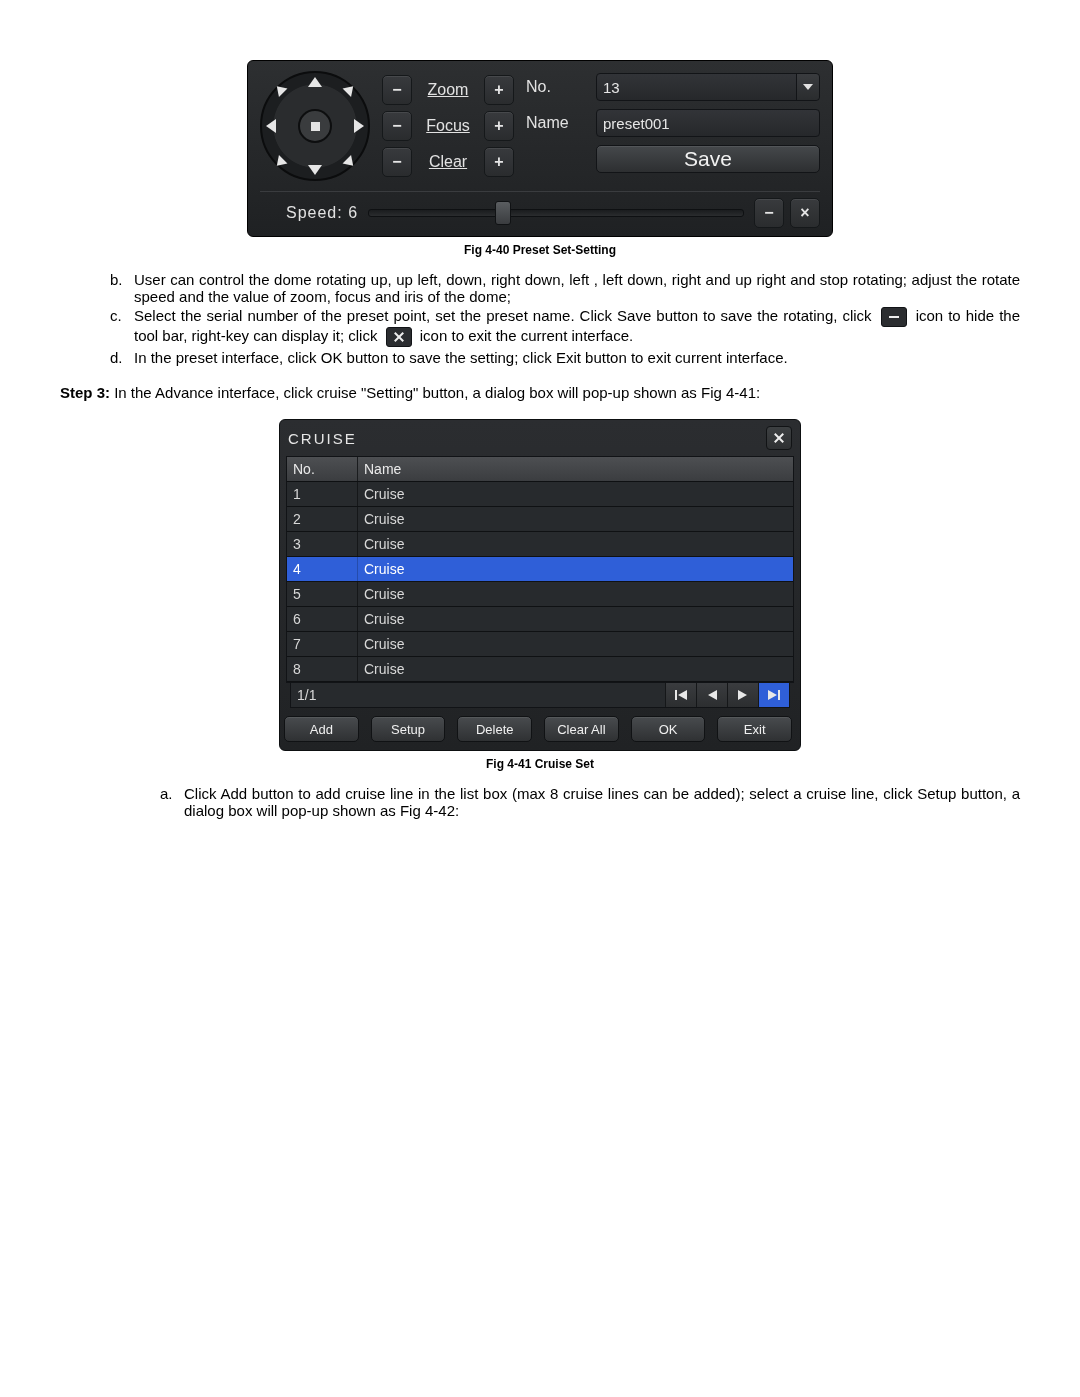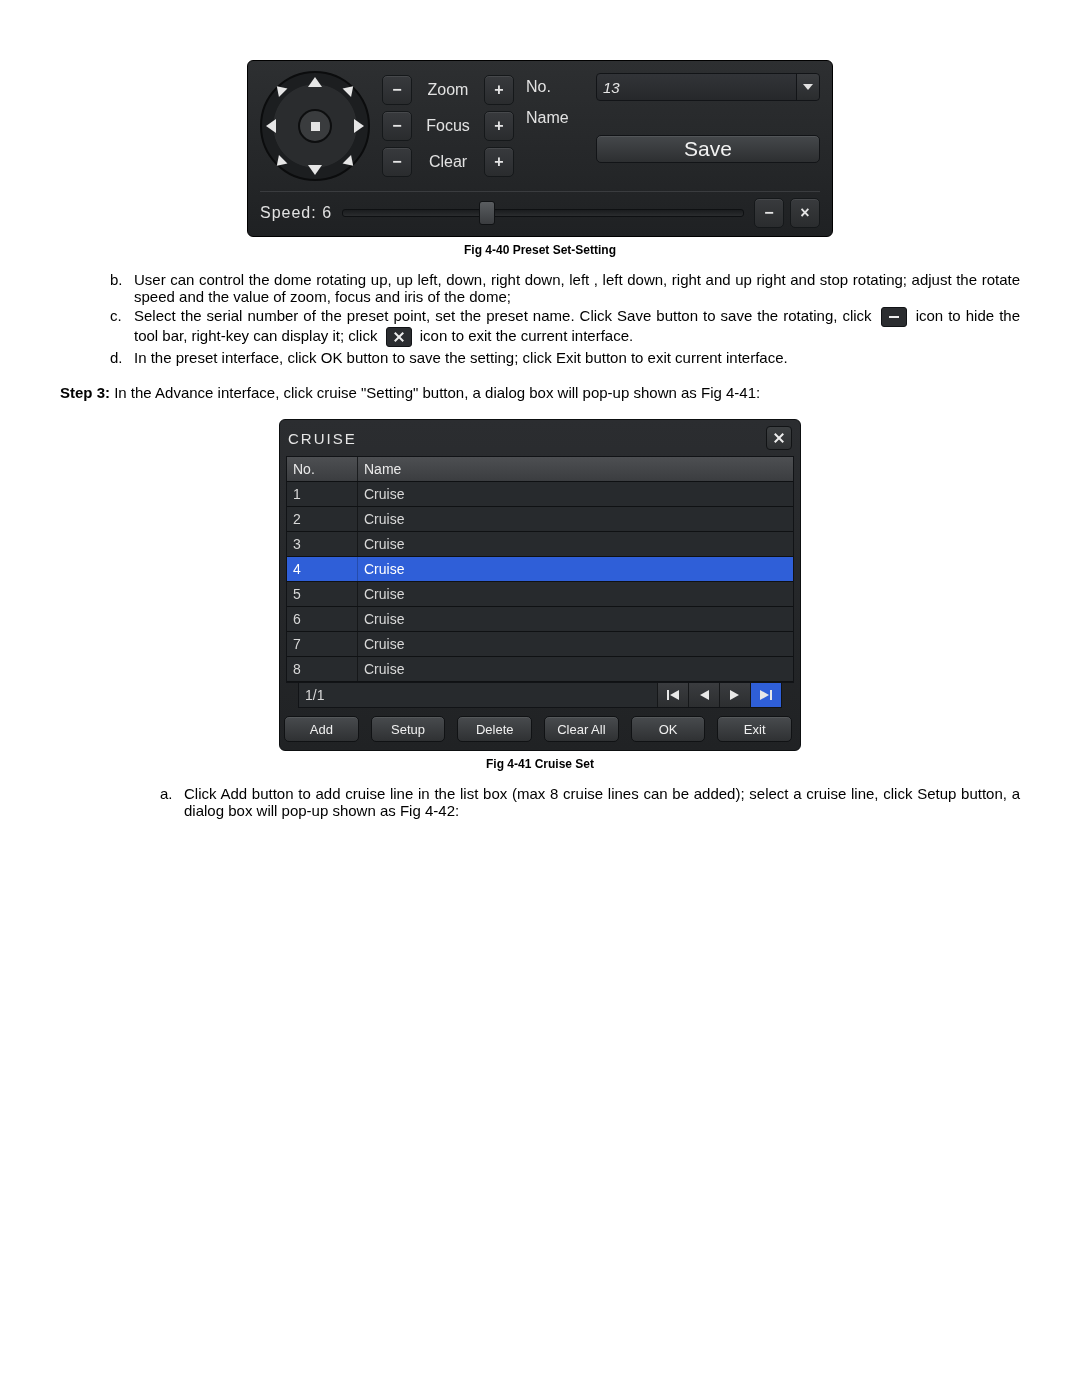--- a/index.html
+++ b/index.html
@@ -88,20 +88,21 @@
     display: flex; align-items: center; justify-content: center;
     color: #e6e6e6;
     font-size: 16px; font-weight: bold;
     box-shadow: inset 0 1px 0 rgba(255,255,255,0.08);
   }
   .ctrl-label {
     width: 60px;
     text-align: center;
     color: #e2e2e2;
     font-size: 16px;
+    text-decoration: underline;
   }
 
   .preset-fields {
     flex: 1;
     display: grid;
     grid-template-columns: 60px 1fr;
     gap: 8px 10px;
     align-items: center;
     margin-top: 2px;
   }
@@ -110,21 +111,21 @@
     display:flex; align-items:center;
     height:26px;
     background: linear-gradient(#323438, #26282b);
     border:1px solid #121417;
     border-radius:4px;
     padding:0 6px;
     font-size:15px;
     color:#e6e6e6;
     position:relative;
   }
-  .fld-select { padding-right: 18px; font-style: italic; }
+  .fld-select { padding-right: 18px; }
   .fld-select .dd {
     position:absolute; right:0; top:0; bottom:0; width:22px;
     border-left:1px solid #121417;
     display:flex; align-items:center; justify-content:center;
     background: linear-gradient(#3a3c3f, #2a2c2e);
     border-top-right-radius:4px; border-bottom-right-radius:4px;
   }
   .fld-select .dd .tri {
     width:0; height:0; border-left:5px solid transparent; border-right:5px solid transparent; border-top:6px solid #e2e2e2;
   }
@@ -142,21 +143,21 @@
   }
 
   .preset-bottom {
     border-top: 1px solid #3a3c3f;
     margin-top: 10px;
     padding-top: 6px;
     display:flex;
     align-items:center;
     gap: 10px;
   }
-  .speed-text { color:#e2e2e2; font-size:16px; letter-spacing:1px; }
+  .speed-text { color:#e2e2e2; font-size:16px; letter-spacing:1px;margin-left:26px; }
   .slider {
     position:relative; flex:1; height:22px;
     display:flex; align-items:center;
   }
   .slider .track {
     height:6px; width:100%;
     background: linear-gradient(#1a1c1e, #2a2c2e);
     border:1px solid #0e1012; border-radius:3px;
   }
   .slider .thumb {
@@ -250,21 +251,21 @@
   .cruise-head div { padding:4px 6px; border-right:1px solid #1a1c1e; }
   .cruise-head div:last-child { border-right:none; }
   .cruise-row { border-bottom:1px solid #0f1113; background:#272a2d; }
   .cruise-row div { padding:4px 6px; border-right:1px solid #151719; }
   .cruise-row div:last-child { border-right:none; }
   .cruise-row.sel { background:#2f5fd8; color:#fff; }
   .cruise-row.sel div { border-right-color: rgba(0,0,0,0.2); }
 
   .cruise-pager {
     display:flex; align-items:center;
-    margin:0 18px;
+    margin:0 10px;
     border:1px solid #111316; border-top:none;
     background:#272a2d;
     justify-content:center;
   }
   .cruise-pager .pg { flex:1; padding:4px 6px; font-size:14px; }
   .cruise-pager .nav { display:flex; }
   .pg-btn {
     width:30px; height:24px;
     border-left:1px solid #151719;
     background: linear-gradient(#3a3c3f, #2c2e30);
@@ -338,20 +339,23 @@
 
       <div class="preset-fields">
         <div class="fld-label">No.</div>
         <div class="fld-select">
           <span>13</span>
           <div class="dd">
               <div class="tri"></div>
             </div>
         </div>
         <div class="fld-label">Name</div>
+        <div class="fld-input">
+          <span>preset001</span>
+        </div>
         <div class="save-btn">Save</div>
       </div>
     </div>
 
     <div class="preset-bottom">
       <div class="speed-text">
         <span>Speed:</span>
         <span> </span>
         <span>6</span>
       </div>

